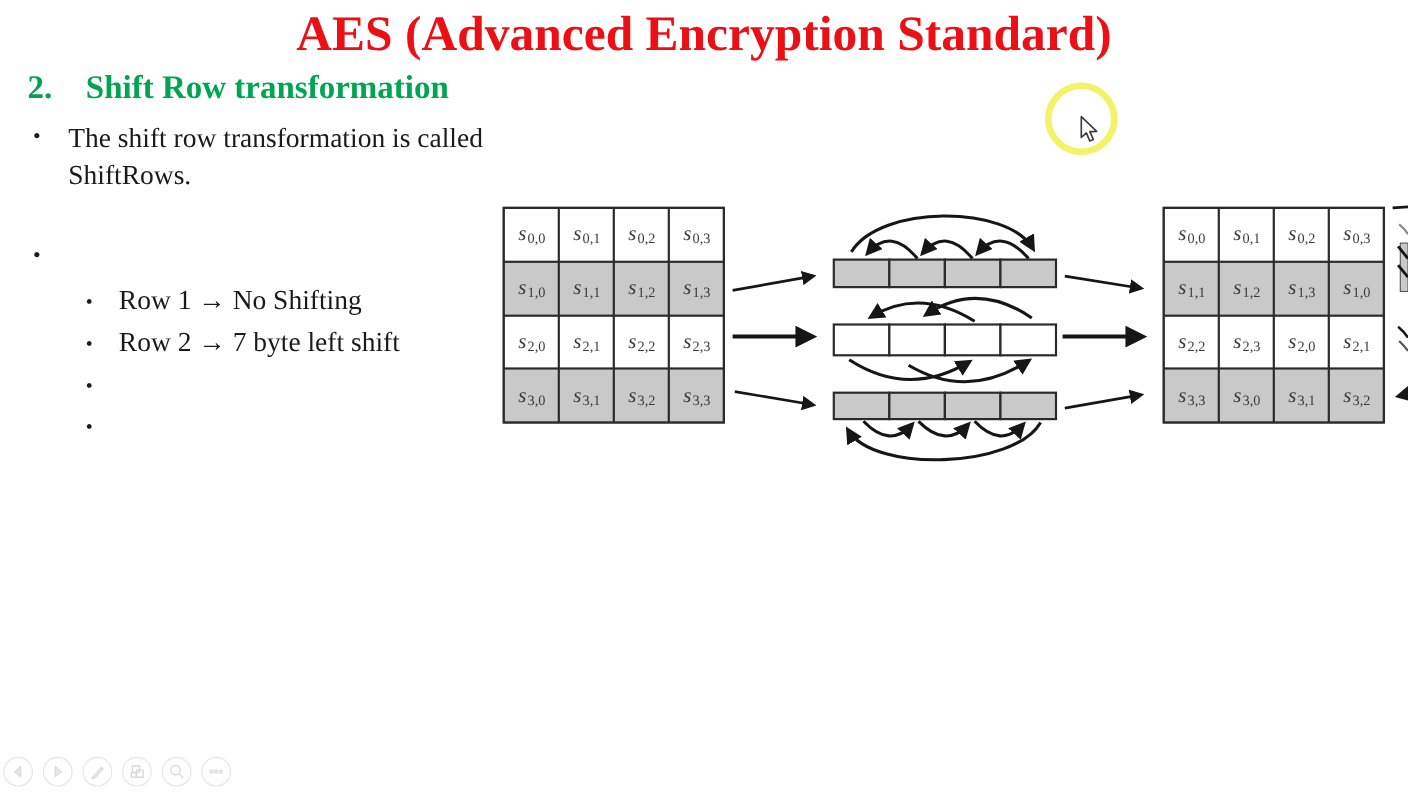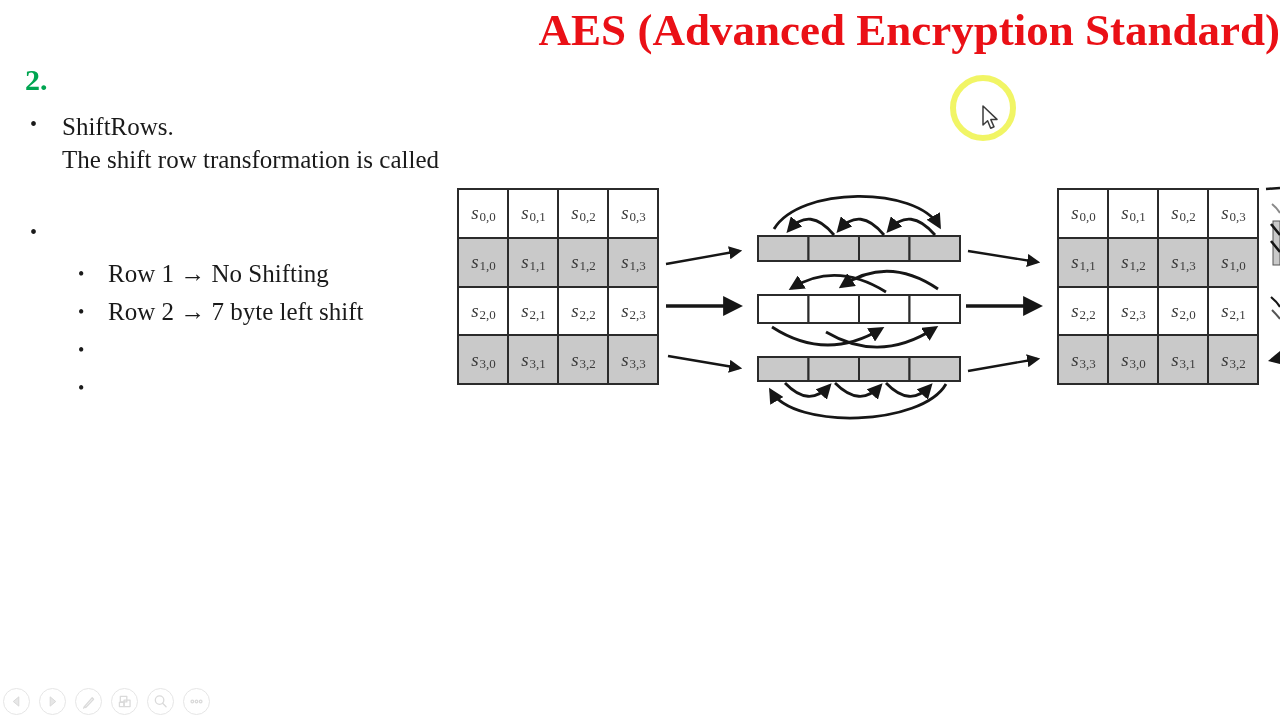--- a/index.html
+++ b/index.html
@@ -2,21 +2,21 @@
 <html><head>
 <meta charset="utf-8">
 <style>
   html,body{margin:0;padding:0;}
   body{
     width:1280px;height:720px;position:relative;overflow:hidden;
     background:#ffffff;font-family:"Liberation Serif", serif;color:#1a1a1a;
   }
   
   .title{
-    position:absolute;top:4px;left:0;width:1280px;text-align:right;
+    position:absolute;top:4px;left:0;width:1280px;text-align:center;
     font-size:45px;font-weight:bold;color:var(--red);letter-spacing:0px;
   }
   .heading{
     position:absolute;top:63px;left:25px;display:flex;
     font-size:30px;font-weight:bold;color:var(--green);
   }
   .heading .num{width:53px;}
   .bullet-row{position:absolute;display:flex;font-size:25px;}
   .bullet-dot{width:32px;font-size:20px;padding-top:3px;}
   .b1{top:110px;left:30px;}
@@ -64,27 +64,28 @@
   .tb-ic{stroke:#dadada;fill:none;stroke-width:1.4;stroke-linecap:round;stroke-linejoin:round;}
   .tb-fill{fill:#e7e7e7;stroke:#d7d7d7;stroke-width:1;}
 </style>
 </head>
 <body style="--red: #ea1016; --green: #00a551; --cellgray: #c9c9c9; --hl: #eef23e;">
 
 <div class="title">AES (Advanced Encryption Standard)</div>
 
 <div class="heading">
   <span class="num">2.</span>
+  <span>Shift Row transformation</span>
 </div>
 
 <div class="bullet-row b1">
   <span class="bullet-dot">•</span>
   <span class="lines">
+    <span style="display:block">The shift row transformation is called</span>
     <span style="display:block">ShiftRows.</span>
-    <span style="display:block">The shift row transformation is called</span>
   </span>
 </div>
 
 <div class="bullet-row b2">
   <span class="bullet-dot">•</span>
 </div>
 
 <div class="rules">
   <div class="rule">
       <span class="dot">•</span>

